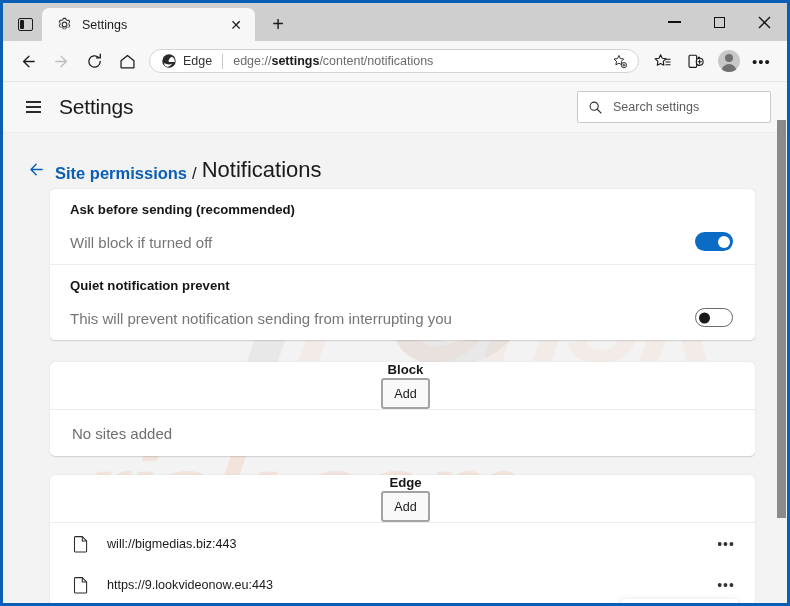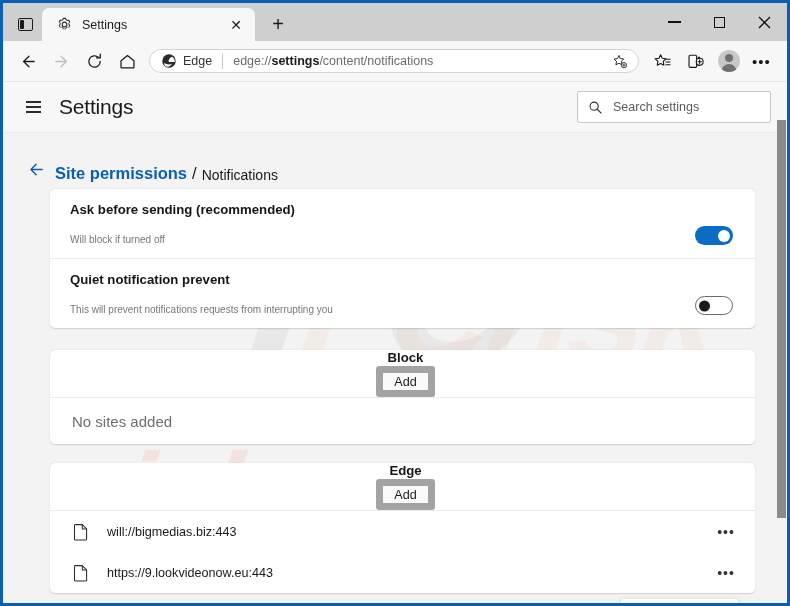--- a/index.html
+++ b/index.html
@@ -211,42 +211,42 @@
   }
 
   #breadcrumb {
     display: flex; align-items: flex-end;
     padding: 20px 0 0 19px;
     height: 50px;
   }
   #bc-back { width: 28px; height: 28px; display:flex; align-items:center; justify-content:center; flex:none; margin-right: 5px;}
   #bc-parent { font-size: 16.5px; color: #0a5fb4; font-weight: 600; }
   #bc-sep { font-size: 16.5px; color: #1a1a1a; margin: 0 5px; font-weight: 400; }
-  #bc-current { font-size: 14px; color: #1a1a1a; font-weight: 400; }
+  #bc-current { font-size: 22px; color: #1a1a1a; font-weight: 400; }
 
   .card {
     background: #ffffff;
     border-radius: 5px;
     margin: 0 32px 0 47px;
     box-shadow: 0 0.3px 1px rgba(0,0,0,0.10), 0 0.8px 2.5px rgba(0,0,0,0.06);
     position: relative;
   }
   #card-toggles { margin-top: 6px; }
   #card-block { margin-top: 22px; }
   #card-allow { margin-top: 19px; }
 
   .setting-row {
     display: flex; align-items: flex-end;
     padding: 13px 22px 13px 20px;
     min-height: 63px;
   }
   .setting-row + .setting-row { border-top: 1px solid #ececec; }
   .setting-text { flex: 1; }
   .setting-label { font-size: 13.2px; color: #161616; font-weight: 600; }
-  .setting-sub { font-size: 10px; color: #767676; margin-top: 17px; }
+  .setting-sub { font-size: 15px; color: #767676; margin-top: 17px; }
 
   .toggle {
     width: 38px; height: 19px; border-radius: 10px;
     position: relative; flex: none;
   }
   .toggle.on { background: #0a6cc4; }
   .toggle.on::after {
     content: ""; position: absolute; right: 3px; top: 50%;
     transform: translateY(-50%);
     width: 12px; height: 12px; border-radius: 50%; background: #fff;
@@ -263,21 +263,21 @@
     padding: 0 14px 0 20px;
     height: 48px;
     border-bottom: 1px solid #ececec;
     flex-direction: column;
   }
   .list-title { font-size: 13.2px; color: #161616; font-weight: 600; flex: 1; }
   .add-btn {
     min-width: 45px; height: 31px;
     padding: 0 11px;
     background: #f9f9f9;
-    border: 7px solid #a3a3a3;
+    border: 2px solid #a3a3a3;
     border-radius: 3px;
     font-family: "Liberation Sans", sans-serif;
     font-size: 12.6px; color: #1a1a1a;
     display: flex; align-items: center; justify-content: center;
   }
   .empty-row {
     padding: 15px 20px 14px 22px;
     font-size: 15px; color: #6e6e6e;
   }
   .site-row {
@@ -475,21 +475,21 @@
           <div class="setting-text">
             <div class="setting-label">Ask before sending (recommended)</div>
             <div class="setting-sub">Will block if turned off</div>
           </div>
           <div class="toggle on"></div>
         </div>
 
         <div class="setting-row">
           <div class="setting-text">
             <div class="setting-label">Quiet notification prevent</div>
-            <div class="setting-sub">This will prevent notifications requests from interrupting you</div>
+            <div class="setting-sub">This will prevent notification sending from interrupting you</div>
           </div>
           <div class="toggle off"></div>
         </div>
       </div>
 
       <div class="card" id="card-block">
         <div class="list-header">
           <span class="list-title">Block</span>
           <button class="add-btn">Add</button>
         </div>

